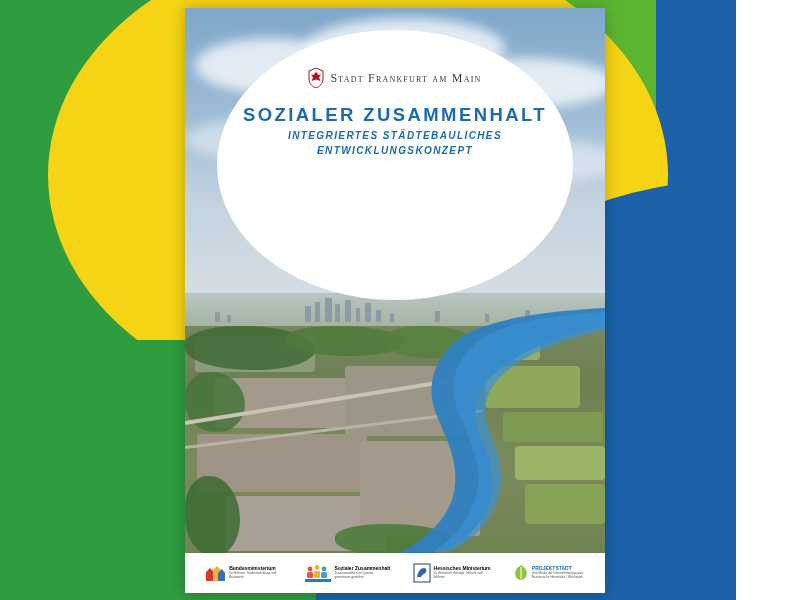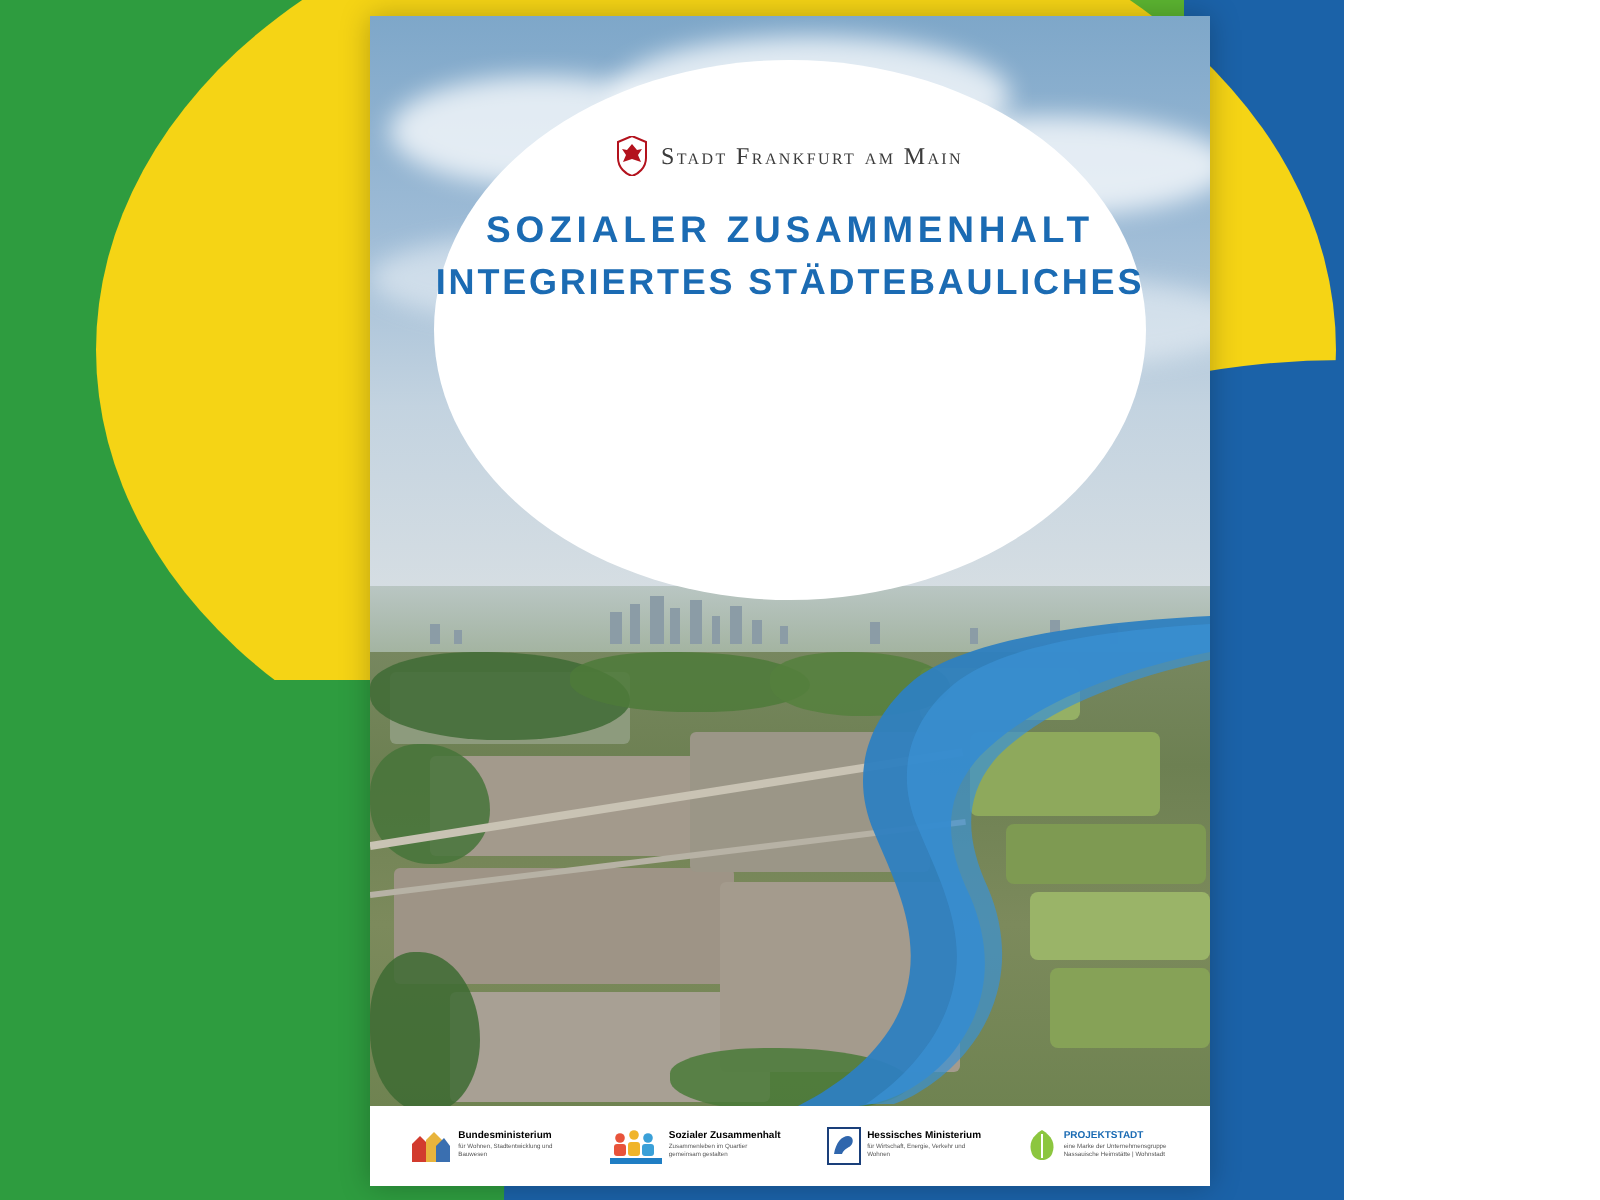--- a/index.html
+++ b/index.html
@@ -6,21 +6,21 @@
     margin: 0;
     padding: 0;
     width: 800px;
     height: 600px;
     overflow: hidden;
     font-family: "Liberation Sans", sans-serif;
   }
 
   #backdrop {
     position: relative;
-    width: 672px;
+    width: 736px;
     height: 600px;
     background: #2e9c3f;
     overflow: hidden;
   }
 
   
   .shape {
     position: absolute;
   }
 
@@ -213,21 +213,22 @@
   }
   .headline {
     font-size: 76px;
     font-weight: bold;
     letter-spacing: 3px;
     line-height: 0.98;
     color: #1b6bb3;
     margin: 4px 0 16px 0;
   }
   .subline {
-    font-size: 18px;
+    font-size: 10px;
+    font-style: italic;
     font-weight: bold;
     letter-spacing: 1.4px;
     line-height: 1.5;
     color: #1b6bb3;
   }
 
   
   .logo-bar {
     position: absolute;
     left: 0;
@@ -337,20 +338,21 @@
         <div class="crest-row">
           <svg class="crest-icon" width="16" height="20" viewBox="0 0 16 20">
             <path d="M8 0 L15 3 L15 11 C15 16 11 19 8 20 C5 19 1 16 1 11 L1 3 Z" fill="#ffffff" stroke="#b3121d" stroke-width="1"></path>
             <path d="M8 4 L10.5 7 L13 6.5 L11 9.5 L12.5 13 L8 11.5 L3.5 13 L5 9.5 L3 6.5 L5.5 7 Z" fill="#b3121d"></path>
           </svg>
           <span class="crest-text">Stadt Frankfurt am Main</span>
         </div>
         <div class="kicker">SOZIALER ZUSAMMENHALT</div>
         <div class="subline">
           <div>INTEGRIERTES STÄDTEBAULICHES</div>
+          <div>ENTWICKLUNGSKONZEPT</div>
         </div>
       </div>
     </div>
 
     <div class="logo-bar">
 
       <div class="logo">
         <svg width="22" height="20" viewBox="0 0 22 20">
           <path d="M2 18 L2 9 L6 5 L10 9 L10 18 Z" fill="#d23b2e"></path>
           <path d="M9 18 L9 7 L13 3 L17 7 L17 18 Z" fill="#e8b43c"></path>

